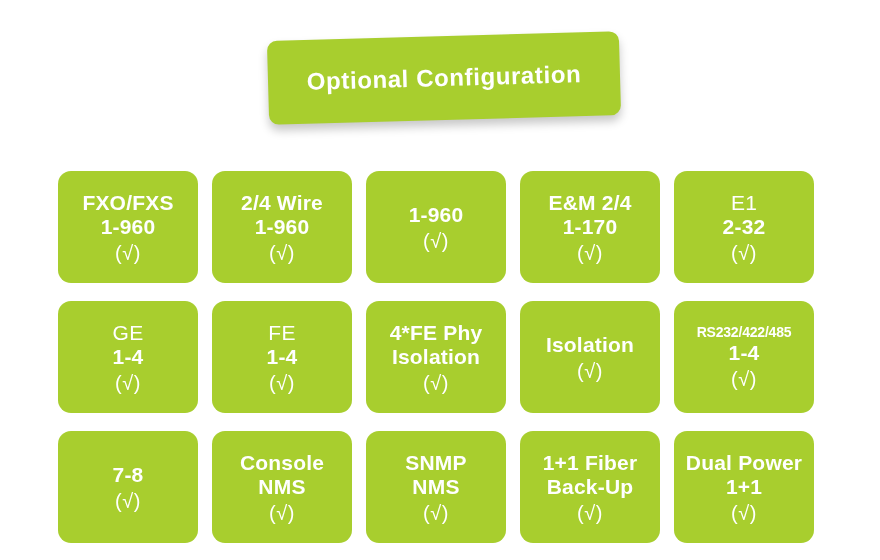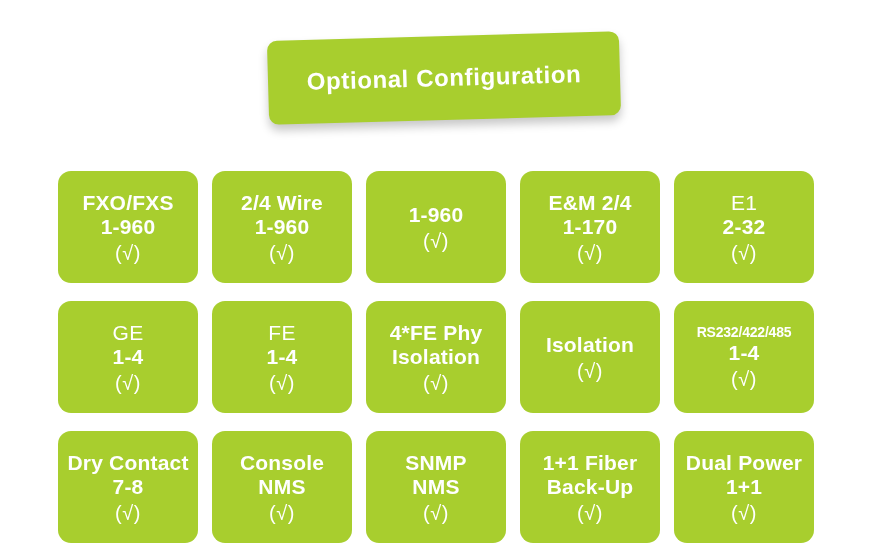--- a/index.html
+++ b/index.html
@@ -170,21 +170,20 @@
     </div>
     <div class="card">
       <div class="card-lines">
         <div class="line small">RS232/422/485</div>
         <div class="line">1-4</div>
         <div class="check">(√)</div>
       </div>
     </div>
     <div class="card">
       <div class="card-lines">
-        <div class="line">Dry Contact</div>
         <div class="line">7-8</div>
         <div class="check">(√)</div>
       </div>
     </div>
     <div class="card">
       <div class="card-lines">
         <div class="line">Console</div>
         <div class="line">NMS</div>
         <div class="check">(√)</div>
       </div>

